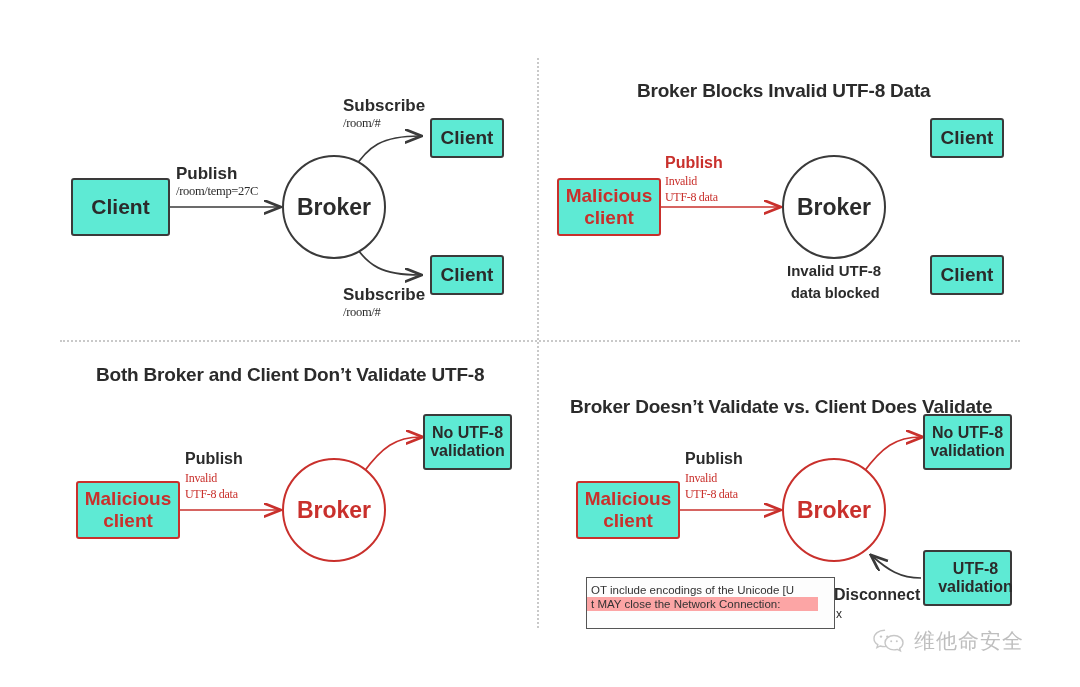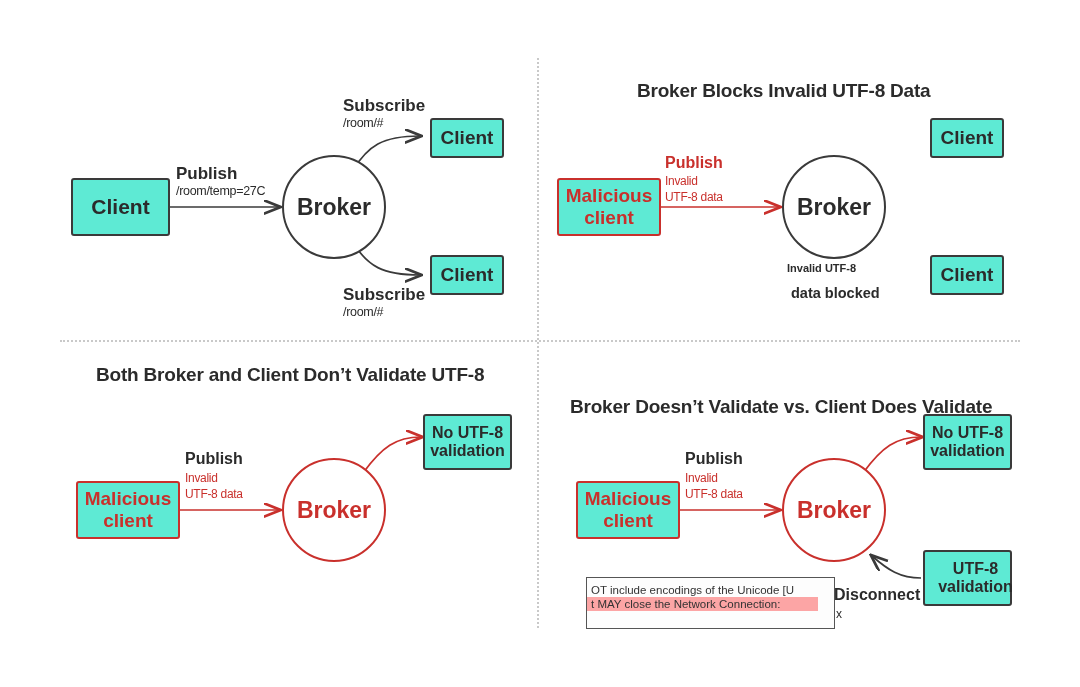--- a/index.html
+++ b/index.html
@@ -86,21 +86,21 @@
   }
 
   
   .txt {
     position: absolute;
     white-space: nowrap;
     color: #2b2b2b;
   }
   .txt.bold { font-weight: bold; }
   .txt.mono {
-    font-family: Liberation Sans, sans-serif;
+    font-family: Liberation Serif, serif;
     letter-spacing: -0.3px;
     text-align: center;
   }
   .txt.red { color: #c9302c; }
 
   
   .arrows {
     position: absolute;
     left: 0; top: 0;
     width: 1080px;
@@ -230,21 +230,21 @@
   </div>
 
   <div class="txt bold red" style="left:665px; top:154px; font-size:16px;">Publish</div>
   <div class="txt mono red" style="left:665px; top:174px; font-size:12px;">Invalid</div>
   <div class="txt mono red" style="left:665px; top:190px; font-size:12px;">UTF-8 data</div>
 
   <div class="circle" style="left:782px; top:155px; width:104px; height:104px; font-size:23px;">
     <span>Broker</span>
   </div>
 
-  <div class="txt bold" style="left:787px; top:262px; font-size:11px;">Invalid UTF-8</div>
+  <div class="txt bold" style="left:787px; top:262px; font-size:15px;">Invalid UTF-8</div>
   <div class="txt bold" style="left:791px; top:285px; font-size:14.5px;">data blocked</div>
 
   <div class="nodebox" style="left:930px; top:118px; width:74px; height:40px; font-size:19px;">
     <span>Client</span>
   </div>
 
   <div class="nodebox" style="left:930px; top:255px; width:74px; height:40px; font-size:19px;">
     <span>Client</span>
   </div>
 
@@ -294,14 +294,25 @@
   </div>
 
   <div class="txt bold" style="left:834px; top:586px; font-size:16px;">Disconnect</div>
   <div class="txt" style="left:836px; top:607px; font-size:12px;">x</div>
 
   <div class="quotebox" style="left:586px; top:577px; width:249px; height:52px;">
     <div class="line">OT include encodings of the Unicode [U</div>
     <div class="line hl">t MAY close the Network Connection:</div>
   </div>
 
+  <div class="watermark" style="left:872px; top:627px;">
+    <svg width="34" height="26" viewBox="0 0 34 26">
+      <path d="M12.5 2.2C6.7 2.2 2 5.9 2 10.4c0 2.5 1.5 4.8 3.8 6.3l-0.9 3 3.3-1.7c1.3 0.4 2.7 0.6 4.3 0.6 0.3 0 0.6 0 0.9 0" fill="none" stroke="#9a9a9a" stroke-width="1.4" stroke-linecap="round"></path>
+      <circle cx="9" cy="8.6" r="1.2" fill="#9a9a9a"></circle>
+      <circle cx="15.3" cy="8.6" r="1.2" fill="#9a9a9a"></circle>
+      <path d="M22 7.5c-5 0-9 3.2-9 7.2 0 4 4 7.2 9 7.2 1.2 0 2.3-0.2 3.4-0.5l3 1.5-0.8-2.6c2-1.3 3.4-3.3 3.4-5.6 0-4-4-7.2-9-7.2z" fill="none" stroke="#9a9a9a" stroke-width="1.4" stroke-linecap="round"></path>
+      <circle cx="19.2" cy="13.2" r="1" fill="#9a9a9a"></circle>
+      <circle cx="24.8" cy="13.2" r="1" fill="#9a9a9a"></circle>
+    </svg>
+    <span class="wm-text">维他命安全</span>
+  </div>
 
 </div>
 
 </body></html>

